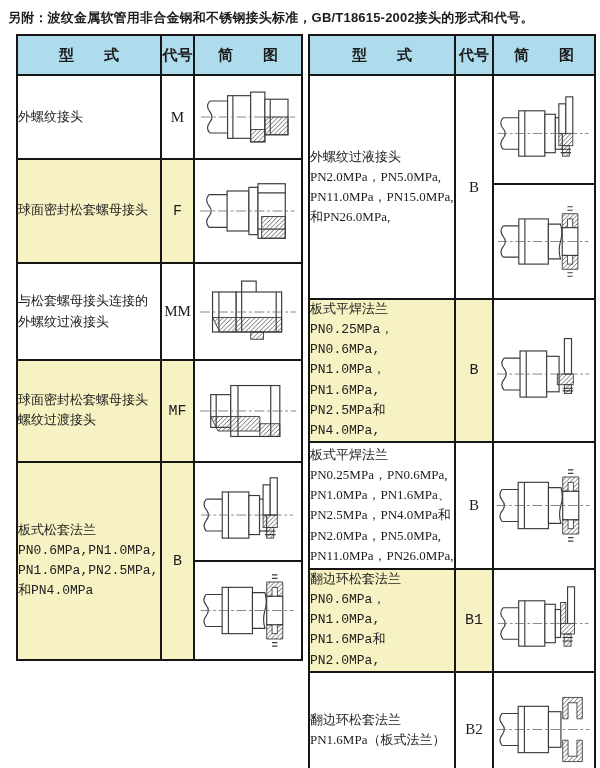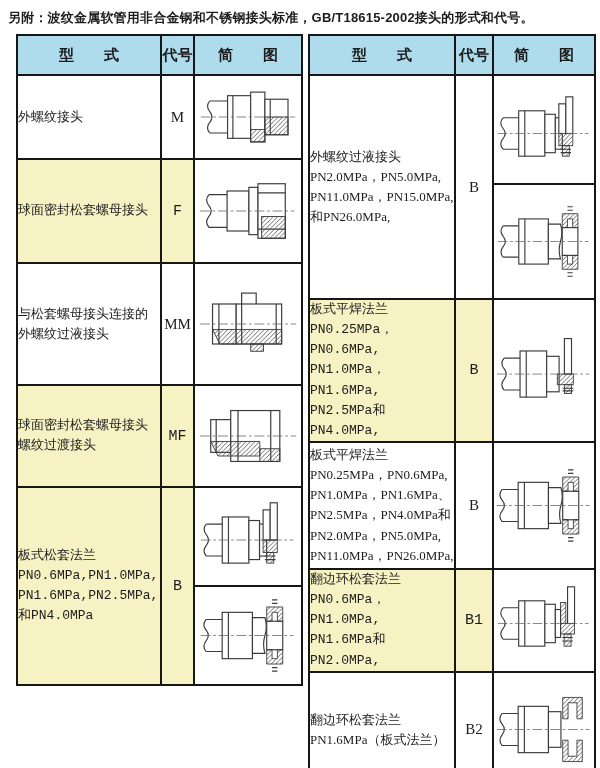--- a/index.html
+++ b/index.html
@@ -203,21 +203,21 @@
     </tr>
     <tr style="height:104px">
       <td class="type-cell hl">球面密封松套螺母接头</td>
       <td class="code-cell hl">F</td>
       <td class="diag">
         <svg class="dg" width="100" height="66" viewBox="0 0 110 72">
               <use href="#sym-f"></use>
             </svg>
       </td>
     </tr>
-    <tr style="height:122px">
+    <tr style="height:97px">
       <td class="type-cell">与松套螺母接头连接的
 外螺纹过液接头</td>
       <td class="code-cell">MM</td>
       <td class="diag">
         <svg class="dg" width="100" height="66" viewBox="0 0 110 72">
               <use href="#sym-mm"></use>
             </svg>
       </td>
     </tr>
     <tr style="height:102px">

